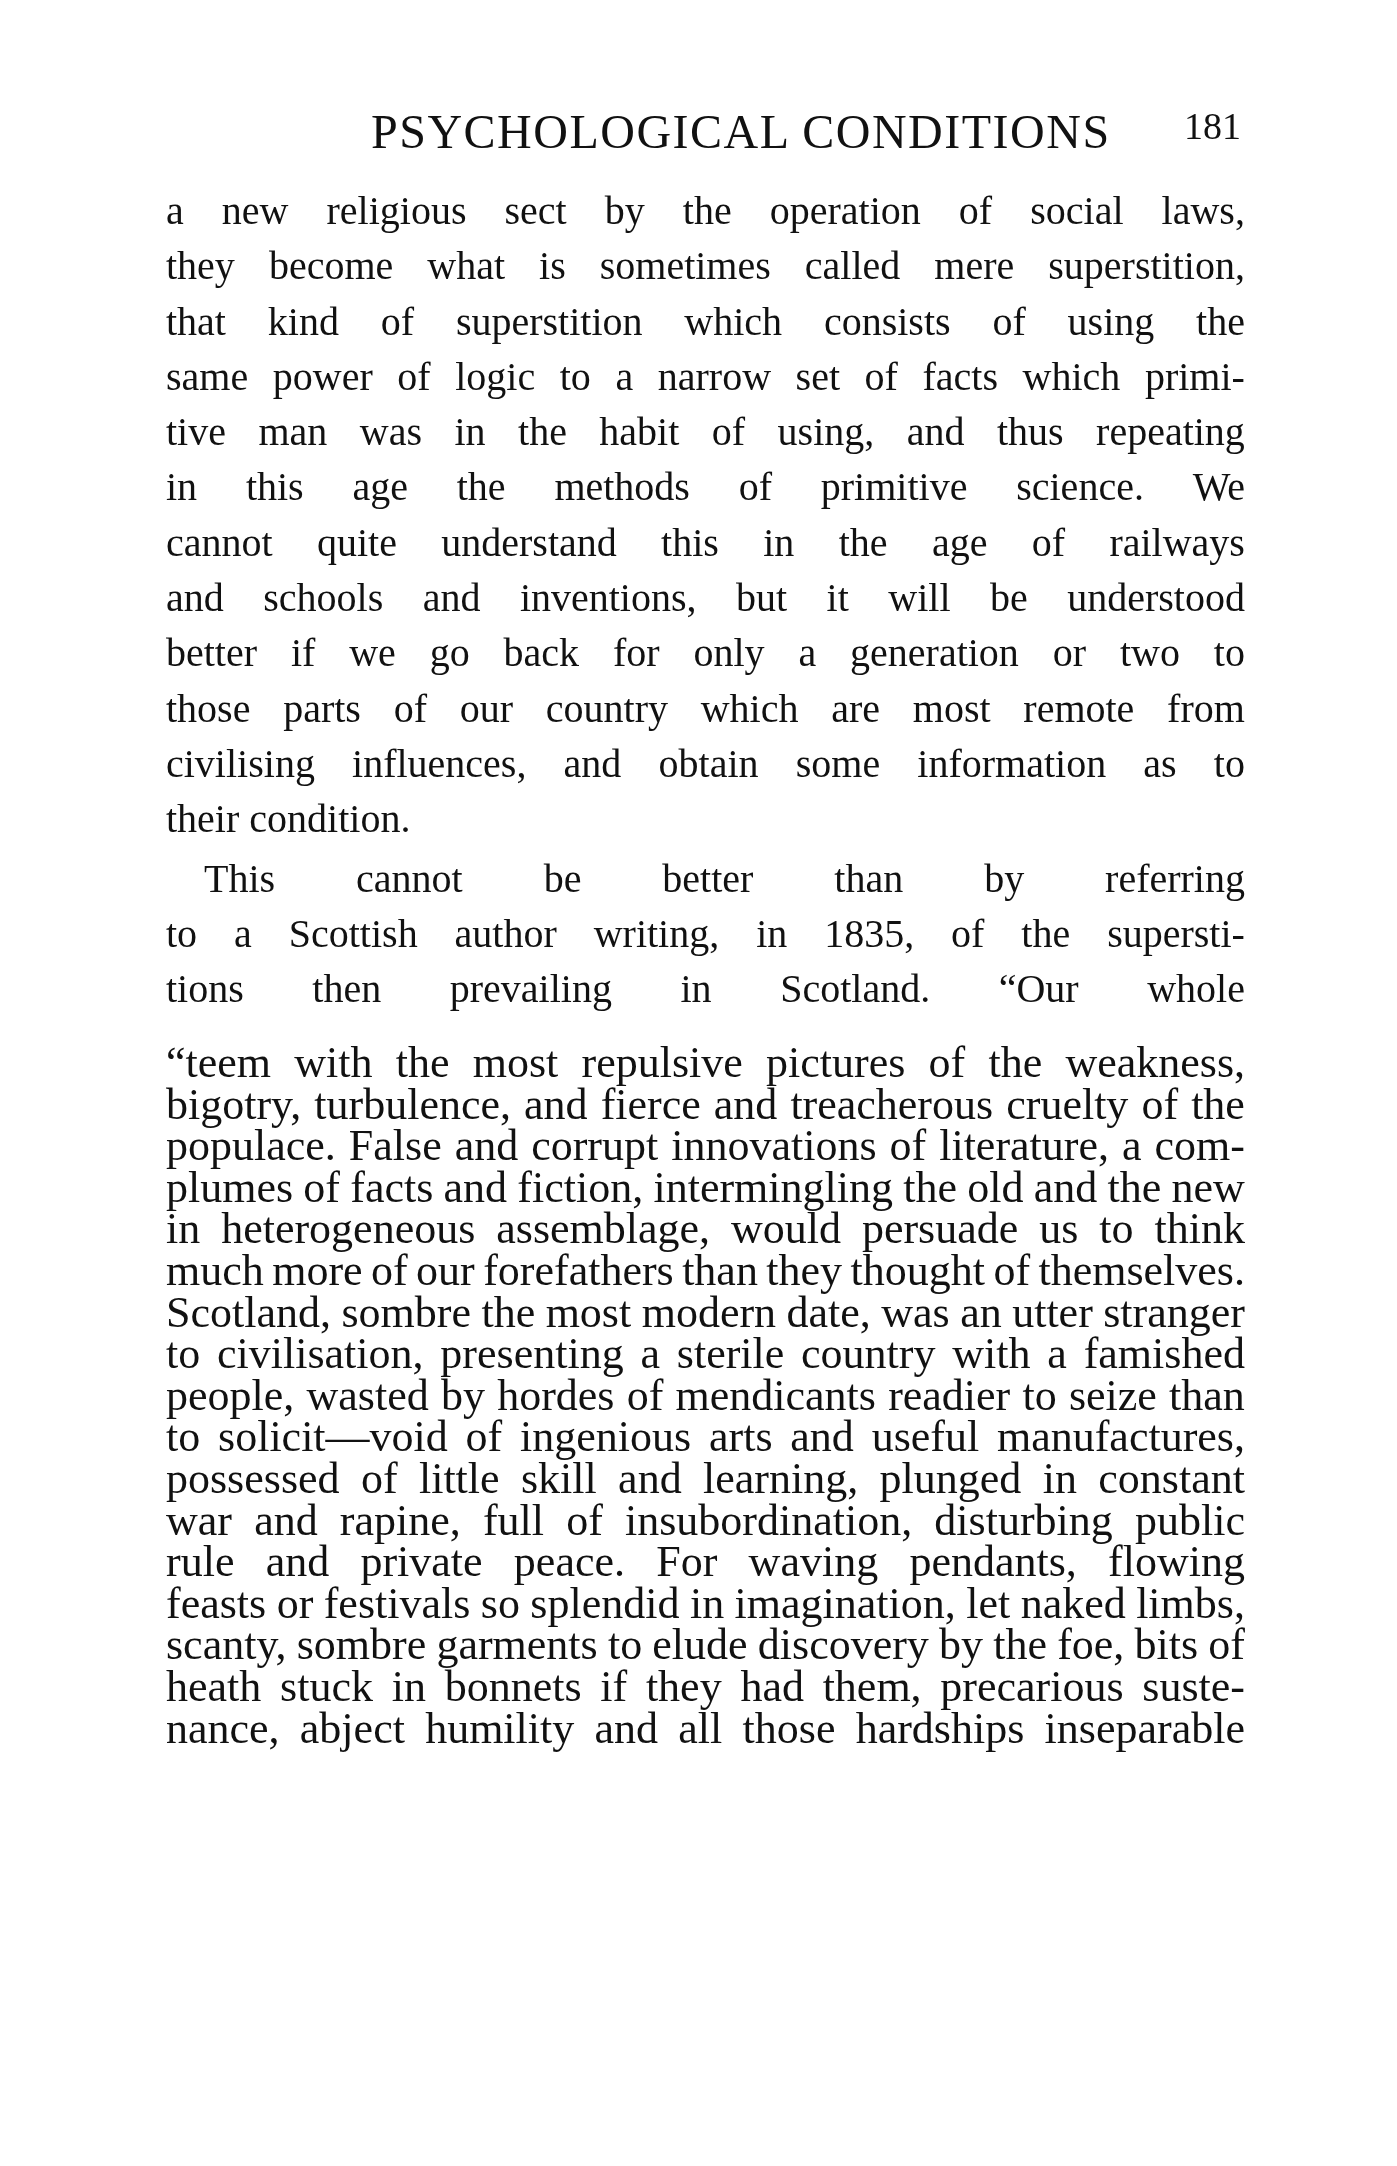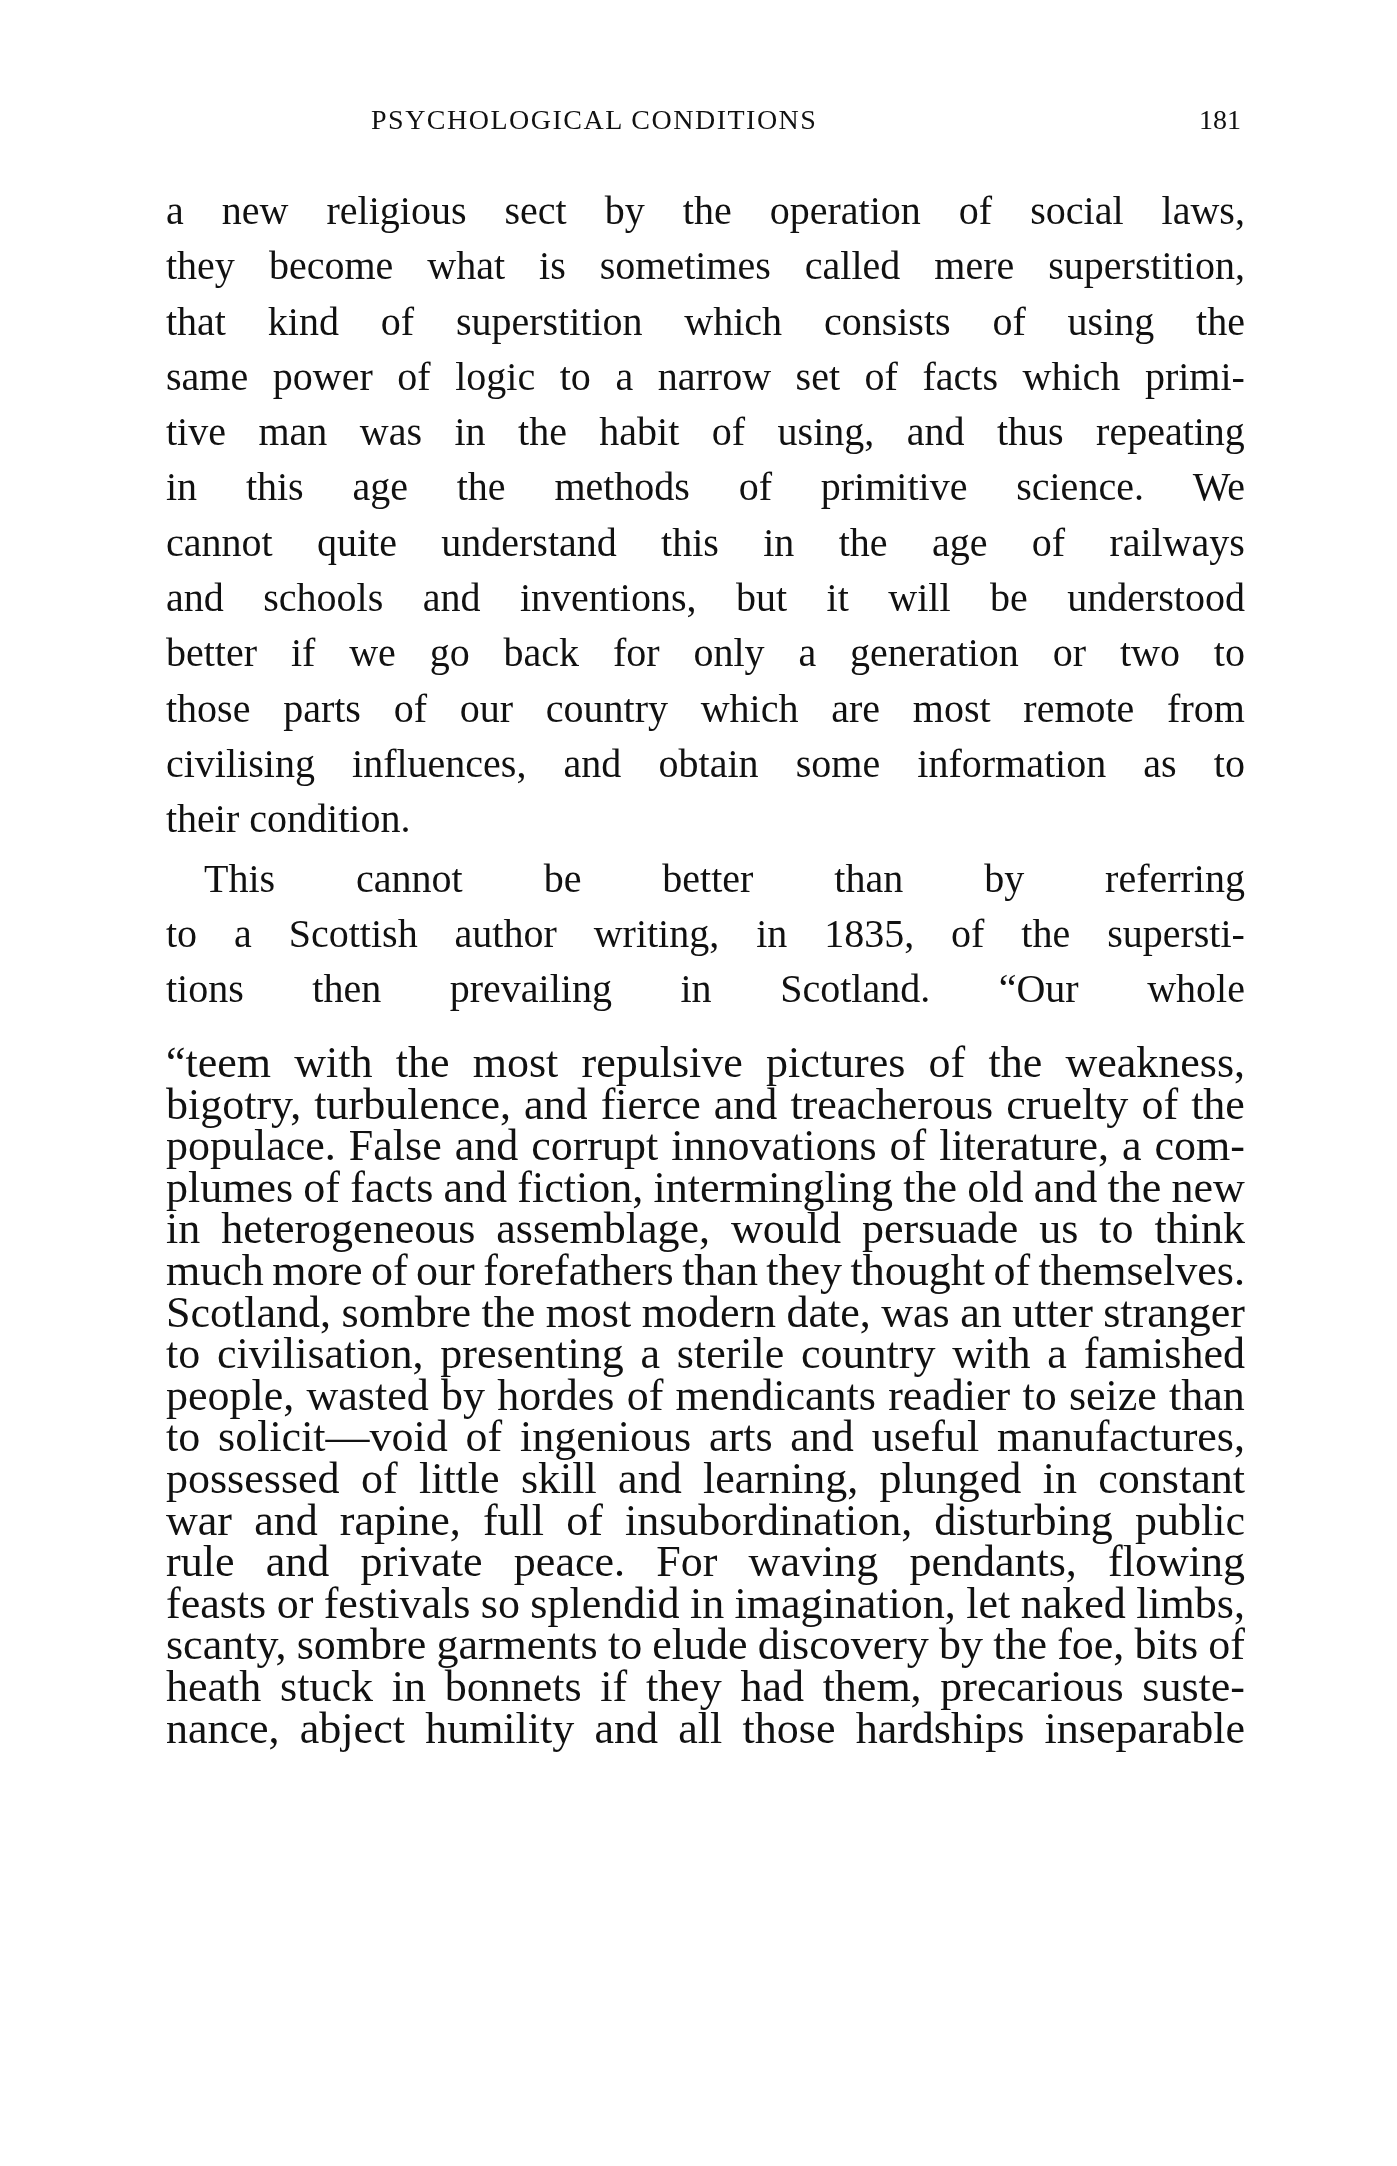--- a/index.html
+++ b/index.html
@@ -1,19 +1,19 @@
 <!DOCTYPE html>
 <html><head>
 <meta charset="utf-8">
 <style>
   html, body { margin: 0; padding: 0; background: #ffffff; }
   body { width: 1397px; height: 2166px; position: relative; overflow: hidden; color: #111; font-family: "Liberation Serif", "DejaVu Serif", serif; }
   .header { position: absolute; top: 104px; left: 166px; width: 1079px; height: 50px; }
-  .header-title { position: absolute; left: 205px; top: 0; font-size: 28px; letter-spacing: 1.5px; white-space: nowrap; }
-  .page-number { position: absolute; right: 4px; top: 0; font-size: 28px; }
+  .header-title { position: absolute; left: 205px; top: 0; font-size: 48px; letter-spacing: 1.5px; white-space: nowrap; }
+  .page-number { position: absolute; right: 4px; top: 0; font-size: 38px; }
   .body-text { position: absolute; left: 166px; top: 183px; width: 1079px; }
   .line { display: block; height: 55.3px; line-height: 55.3px; font-size: 40px; text-align: justify; text-align-last: justify; white-space: nowrap; }
   .line.last { text-align-last: left; }
   .line.indent { padding-left: 38px; }
   .para { margin: 0; }
   .para2 { margin-top: 4px; }
   .quote { position: absolute; left: 166px; top: 1042px; width: 1079px; }
   .qline { display: block; height: 41.6px; line-height: 41.6px; font-size: 44px; text-align: justify; text-align-last: justify; white-space: nowrap; }
   .justify-wrap { display: flex; justify-content: space-between; }
 </style>

